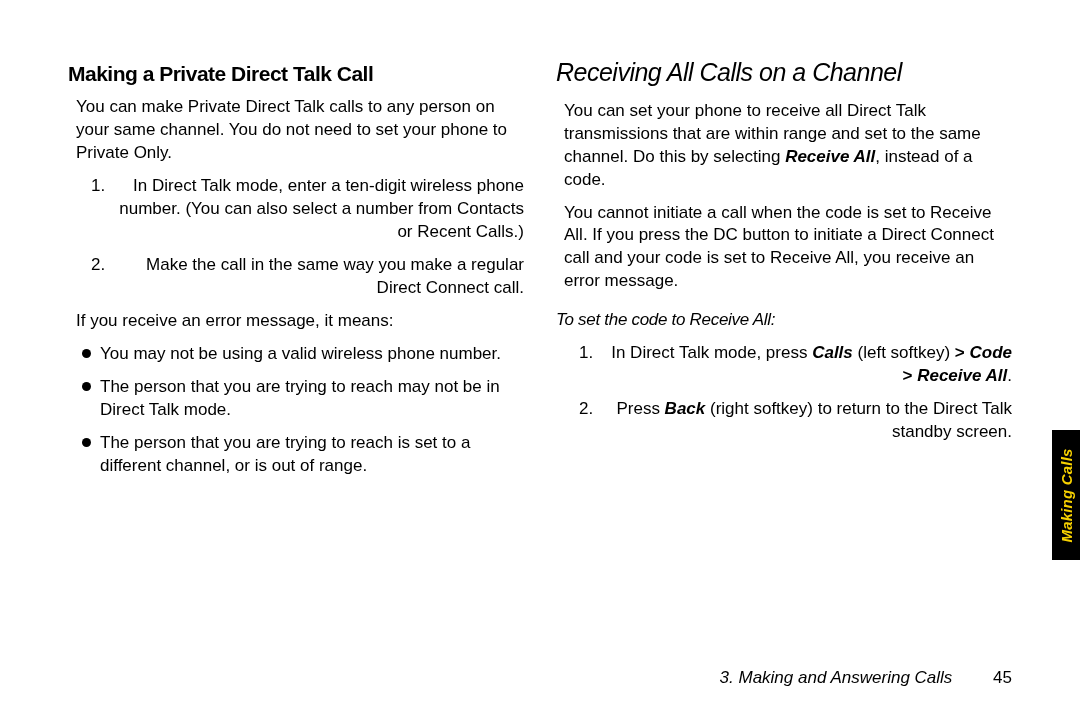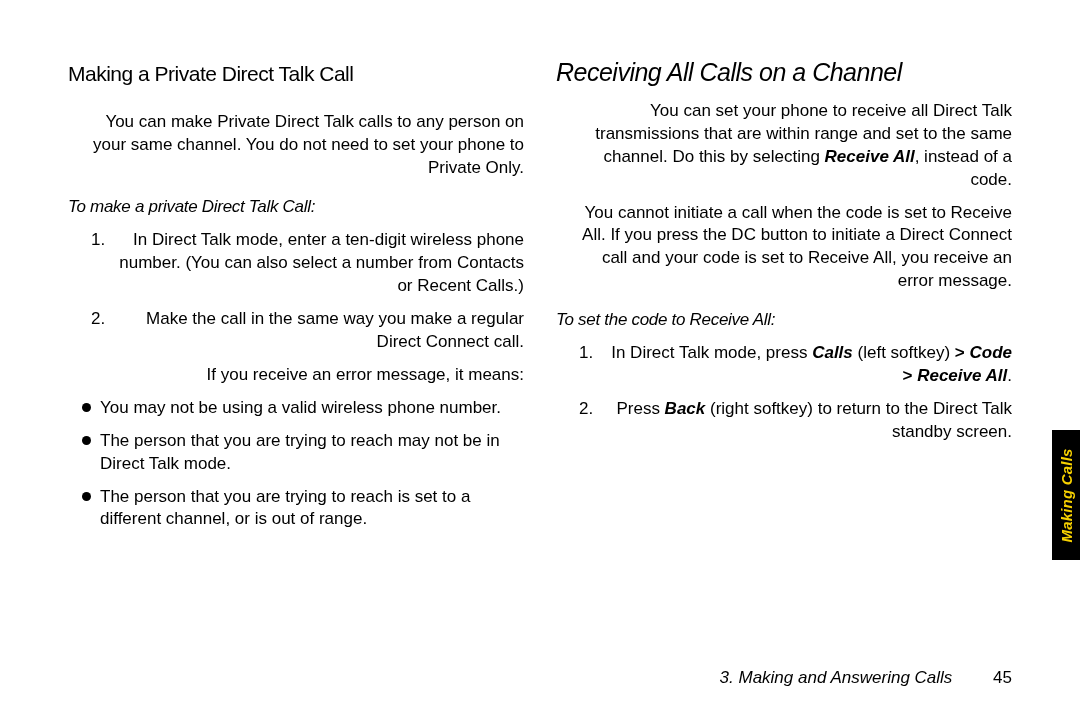--- a/index.html
+++ b/index.html
@@ -21,38 +21,38 @@
     box-sizing: border-box;
     height: 640px;
   }
   .col {
     flex: 1;
     font-size: 17px;
     line-height: 1.35;
   }
   .h-sub {
     font-size: 21px;
-    font-weight: 400;
+    font-weight: 700;
     letter-spacing: -0.5px;
-    margin: 10px 0 23px 0;
+    margin: 10px 0 8px 0;
   }
   .h-section {
     font-size: 25px;
     font-style: italic;
     font-weight: 400;
     letter-spacing: -0.5px;
     margin: 6px 0 10px 0;
   }
   .lead {
     font-style: italic;
     font-weight: 400;
     margin: 16px 0 10px 0;
     letter-spacing: -0.3px;
   }
-  p { margin: 6px 0 10px 8px; text-align: right; }
+  p { margin: 6px 0 10px 8px; }
   ol {
     margin: 6px 0 10px 0;
     padding-left: 42px;
     text-align: right;
   }
   ol li {
     padding-left: 4px;
     margin-bottom: 10px;
   }
   ul.bullets {
@@ -110,21 +110,20 @@
   }
 </style>
 </head>
 <body>
 
 <div class="page">
 
   <div class="col">
     <div class="h-sub">Making a Private Direct Talk Call</div>
     <p>You can make Private Direct Talk calls to any person on your same channel. You do not need to set your phone to Private Only.</p>
-    <div class="lead">To make a private Direct Talk Call:</div>
     <ol>
       <li>In Direct Talk mode, enter a ten-digit wireless phone number. (You can also select a number from Contacts or Recent Calls.)</li>
       <li>Make the call in the same way you make a regular Direct Connect call.</li>
     </ol>
     <p>If you receive an error message, it means:</p>
     <ul class="bullets">
       <li>You may not be using a valid wireless phone number.</li>
       <li>The person that you are trying to reach may not be in Direct Talk mode.</li>
       <li>The person that you are trying to reach is set to a different channel, or is out of range.</li>
     </ul>

